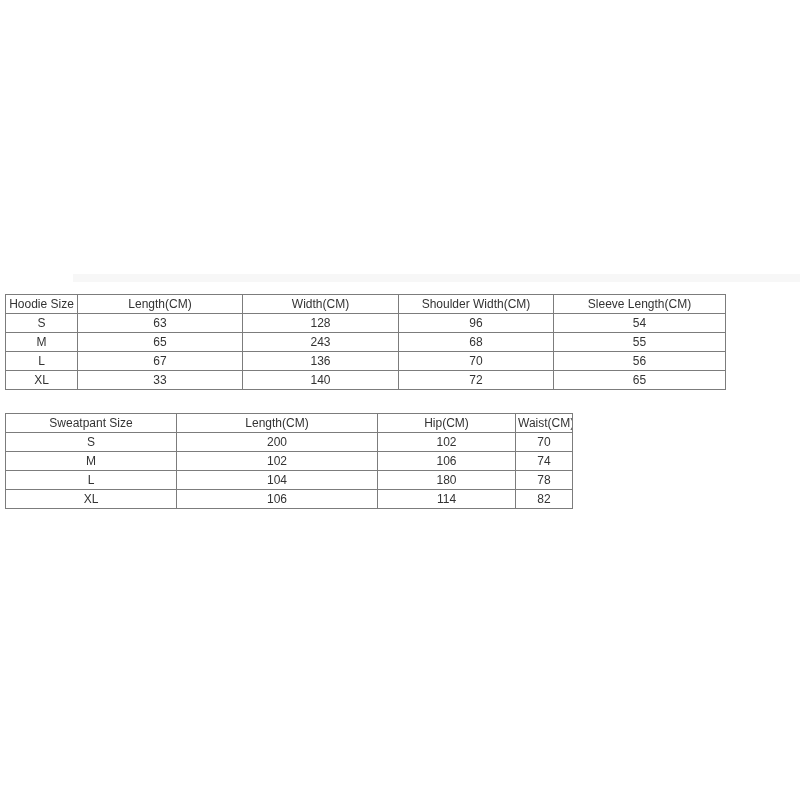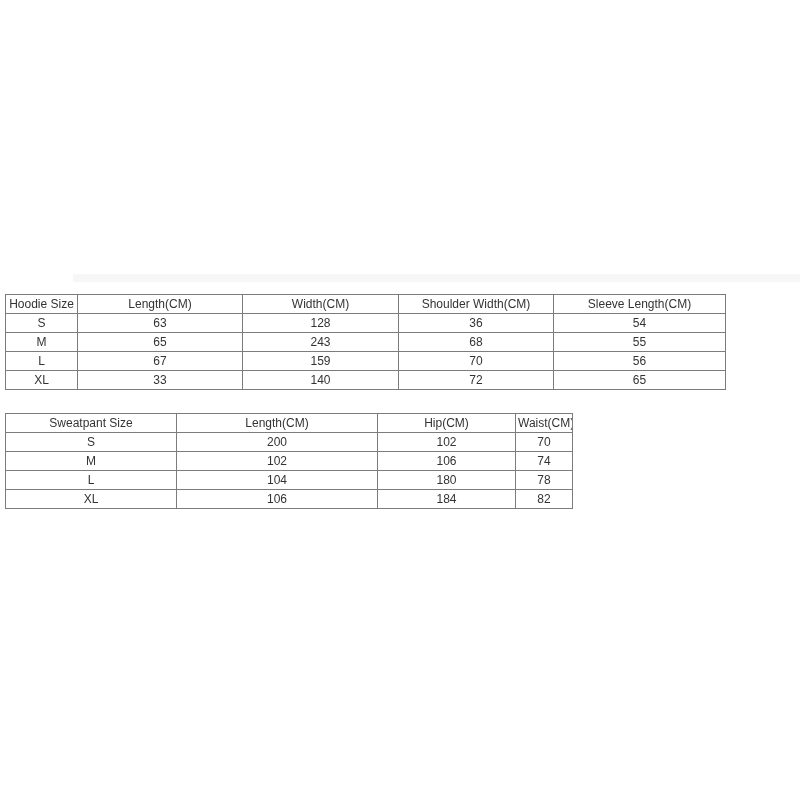--- a/index.html
+++ b/index.html
@@ -59,34 +59,34 @@
         <th>Width(CM)</th>
         <th>Shoulder Width(CM)</th>
         <th>Sleeve Length(CM)</th>
       </tr>
     </thead>
     <tbody>
       <tr>
         <td>S</td>
         <td>63</td>
         <td>128</td>
-        <td>36</td>
+        <td>96</td>
         <td>54</td>
       </tr>
       <tr>
         <td>M</td>
         <td>65</td>
         <td>243</td>
         <td>68</td>
         <td>55</td>
       </tr>
       <tr>
         <td>L</td>
         <td>67</td>
-        <td>159</td>
+        <td>136</td>
         <td>70</td>
         <td>56</td>
       </tr>
       <tr>
         <td>XL</td>
         <td>33</td>
         <td>140</td>
         <td>72</td>
         <td>65</td>
       </tr>
@@ -123,19 +123,19 @@
       </tr>
       <tr>
         <td>L</td>
         <td>104</td>
         <td>180</td>
         <td>78</td>
       </tr>
       <tr>
         <td>XL</td>
         <td>106</td>
-        <td>184</td>
+        <td>114</td>
         <td>82</td>
       </tr>
     </tbody>
   </table>
 
 </div>
 
 </body></html>

